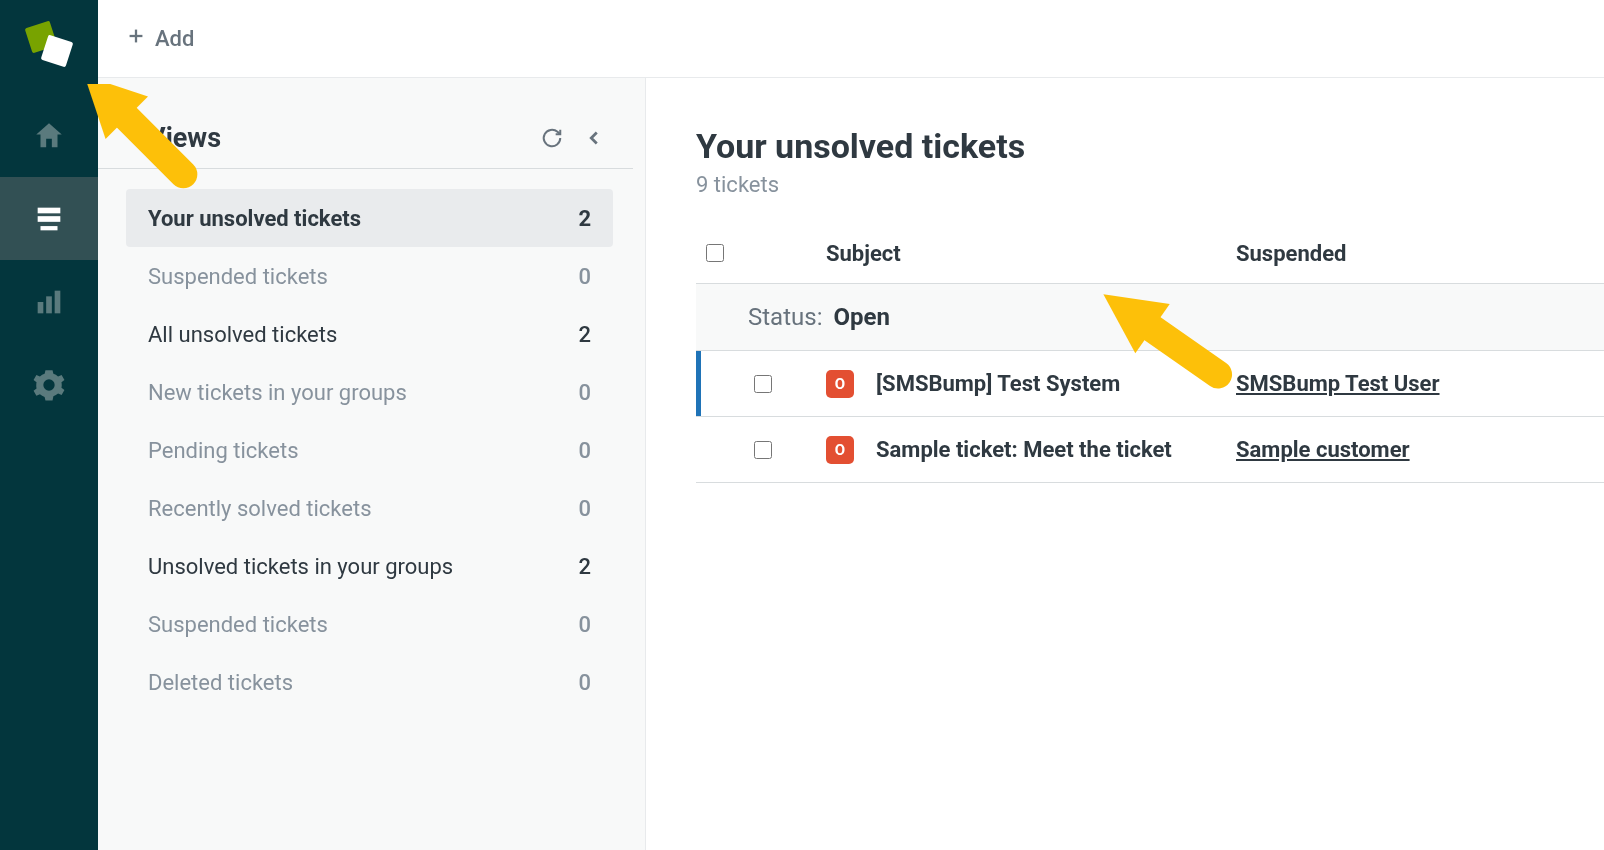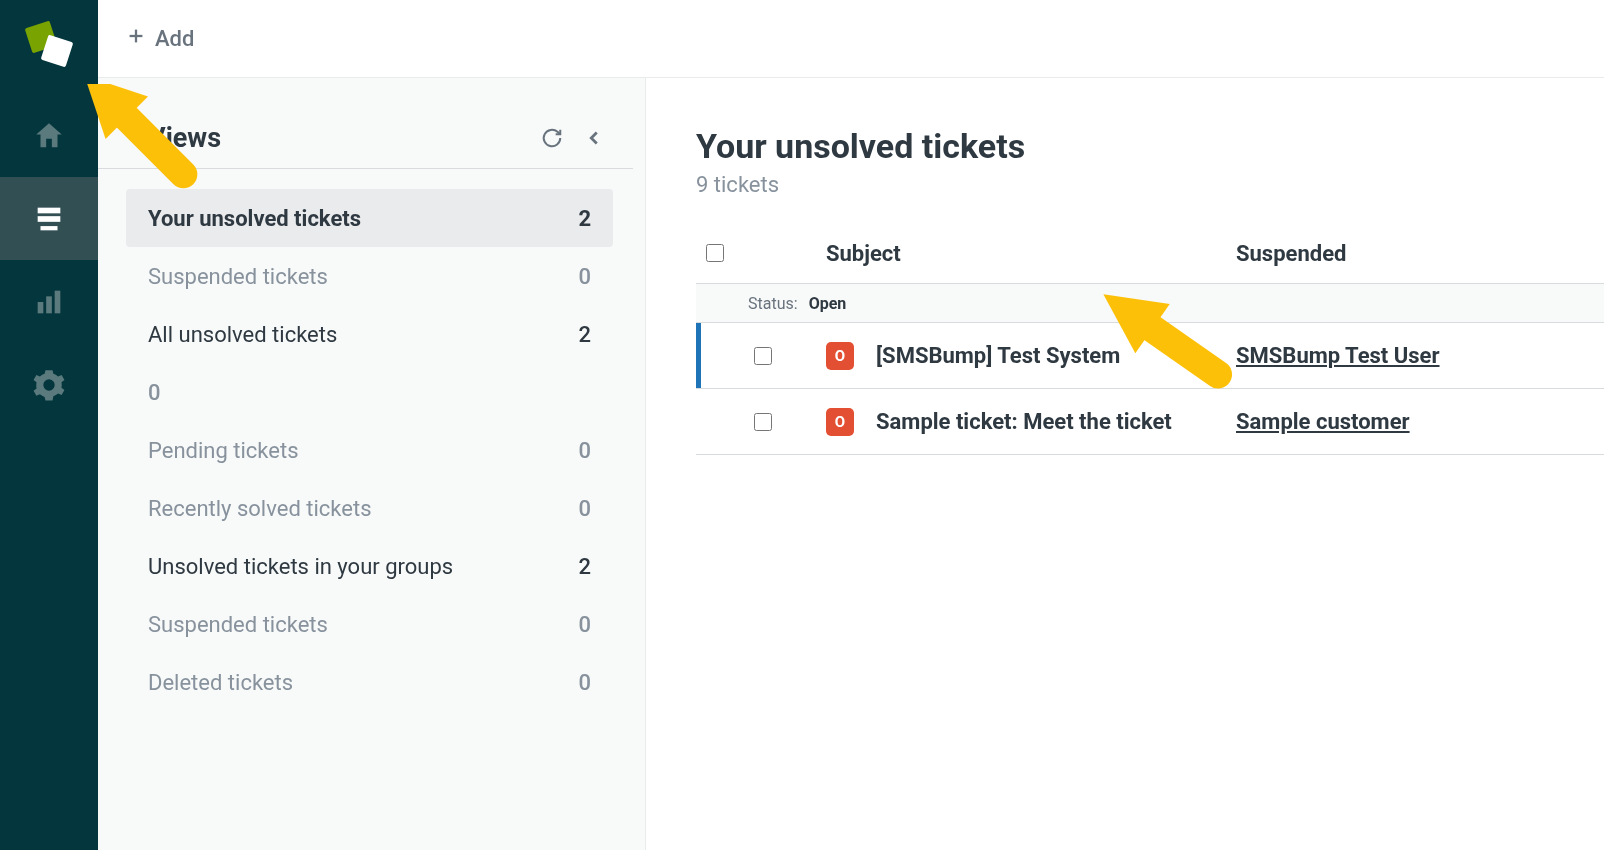--- a/index.html
+++ b/index.html
@@ -55,21 +55,21 @@
   
   .main{position:absolute;left:646px;top:78px;right:0;bottom:0;background:#fff;padding:48px 0 0 50px;}
   .main h1{margin:0 0 6px 0;font-size:34px;font-weight:700;}
   .subcount{font-size:22px;color:var(--muted);margin-bottom:26px;}
 
   .thead{display:flex;align-items:center;height:60px;}
   .col-check{width:130px;display:flex;align-items:center;padding-left:6px;}
   .col-subject{flex:0 0 410px;font-size:22px;font-weight:700;color:var(--ink);}
   .col-requester{flex:1;font-size:22px;font-weight:700;color:var(--ink);}
 
-  .group-row{background:var(--panel);border-top:1px solid var(--border);border-bottom:1px solid var(--border);height:40px;display:flex;align-items:center;padding-left:52px;font-size:16px;color:#68737d;}
+  .group-row{background:var(--panel);border-top:1px solid var(--border);border-bottom:1px solid var(--border);height:68px;display:flex;align-items:center;padding-left:52px;font-size:24px;color:#68737d;}
   .group-row b{color:var(--ink);margin-left:11px;font-weight:700;}
 
   .ticket-row{display:flex;align-items:center;height:66px;border-bottom:1px solid var(--border);position:relative;}
   .ticket-row.highlighted::before{content:"";position:absolute;left:0;top:0;bottom:0;width:5px;background:var(--blue);}
   .ticket-row .col-check{padding-left:54px;width:130px;}
   .ticket-row .col-subject{display:flex;align-items:center;gap:22px;}
   .status-badge{width:28px;height:28px;border-radius:5px;background:var(--status-open);color:#fff;display:flex;align-items:center;justify-content:center;font-size:15px;font-weight:700;flex-shrink:0;}
   .subj-text{font-size:22px;color:var(--ink);}
   .ticket-row .col-requester .req-text{font-size:22px;color:var(--ink);text-decoration:underline;}
 
@@ -150,20 +150,21 @@
       </div>
       <div class="view-row dim">
         <span class="label">Suspended tickets</span>
         <span class="count">0</span>
       </div>
       <div class="view-row">
         <span class="label">All unsolved tickets</span>
         <span class="count">2</span>
       </div>
       <div class="view-row dim">
+        <span class="label">New tickets in your groups</span>
         <span class="count">0</span>
       </div>
       <div class="view-row dim">
         <span class="label">Pending tickets</span>
         <span class="count">0</span>
       </div>
       <div class="view-row dim">
         <span class="label">Recently solved tickets</span>
         <span class="count">0</span>
       </div>

